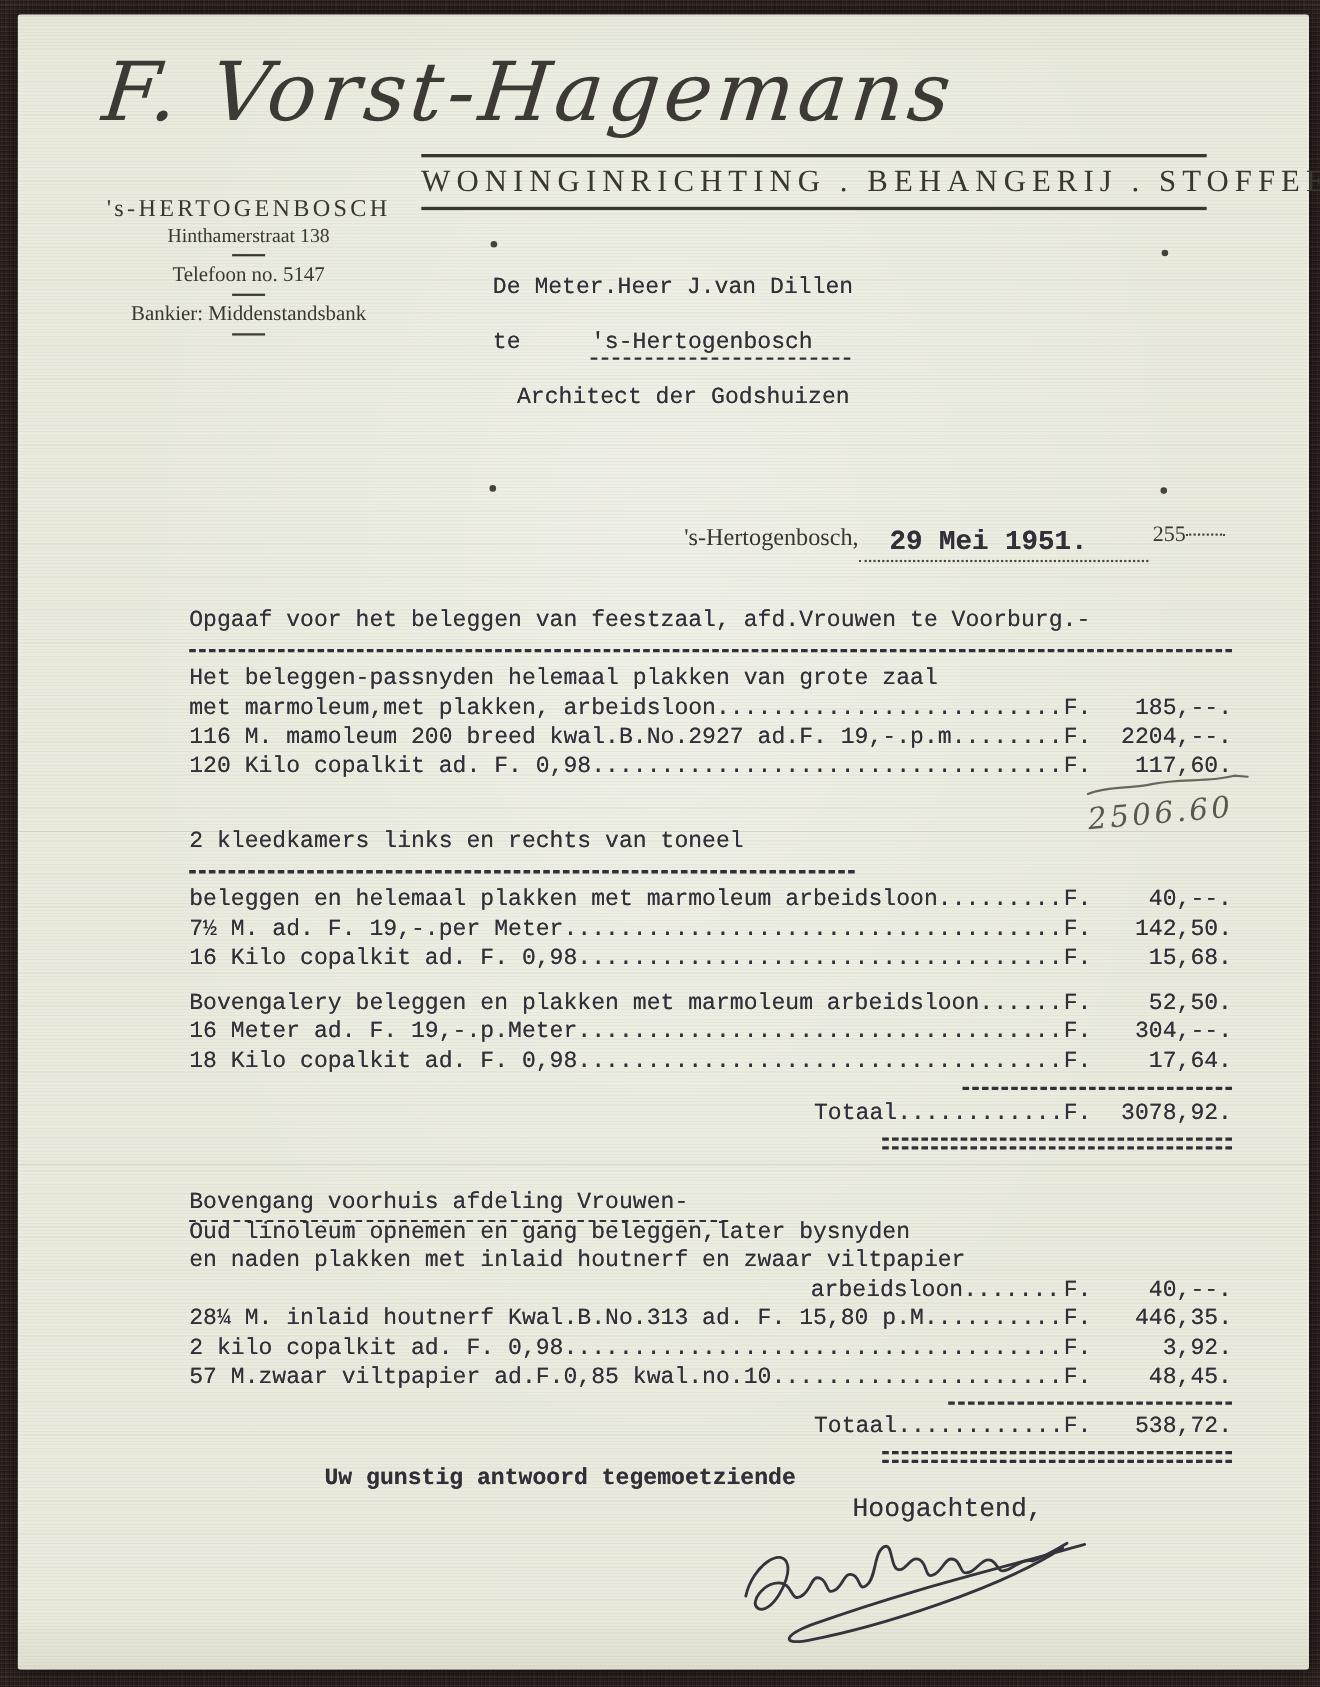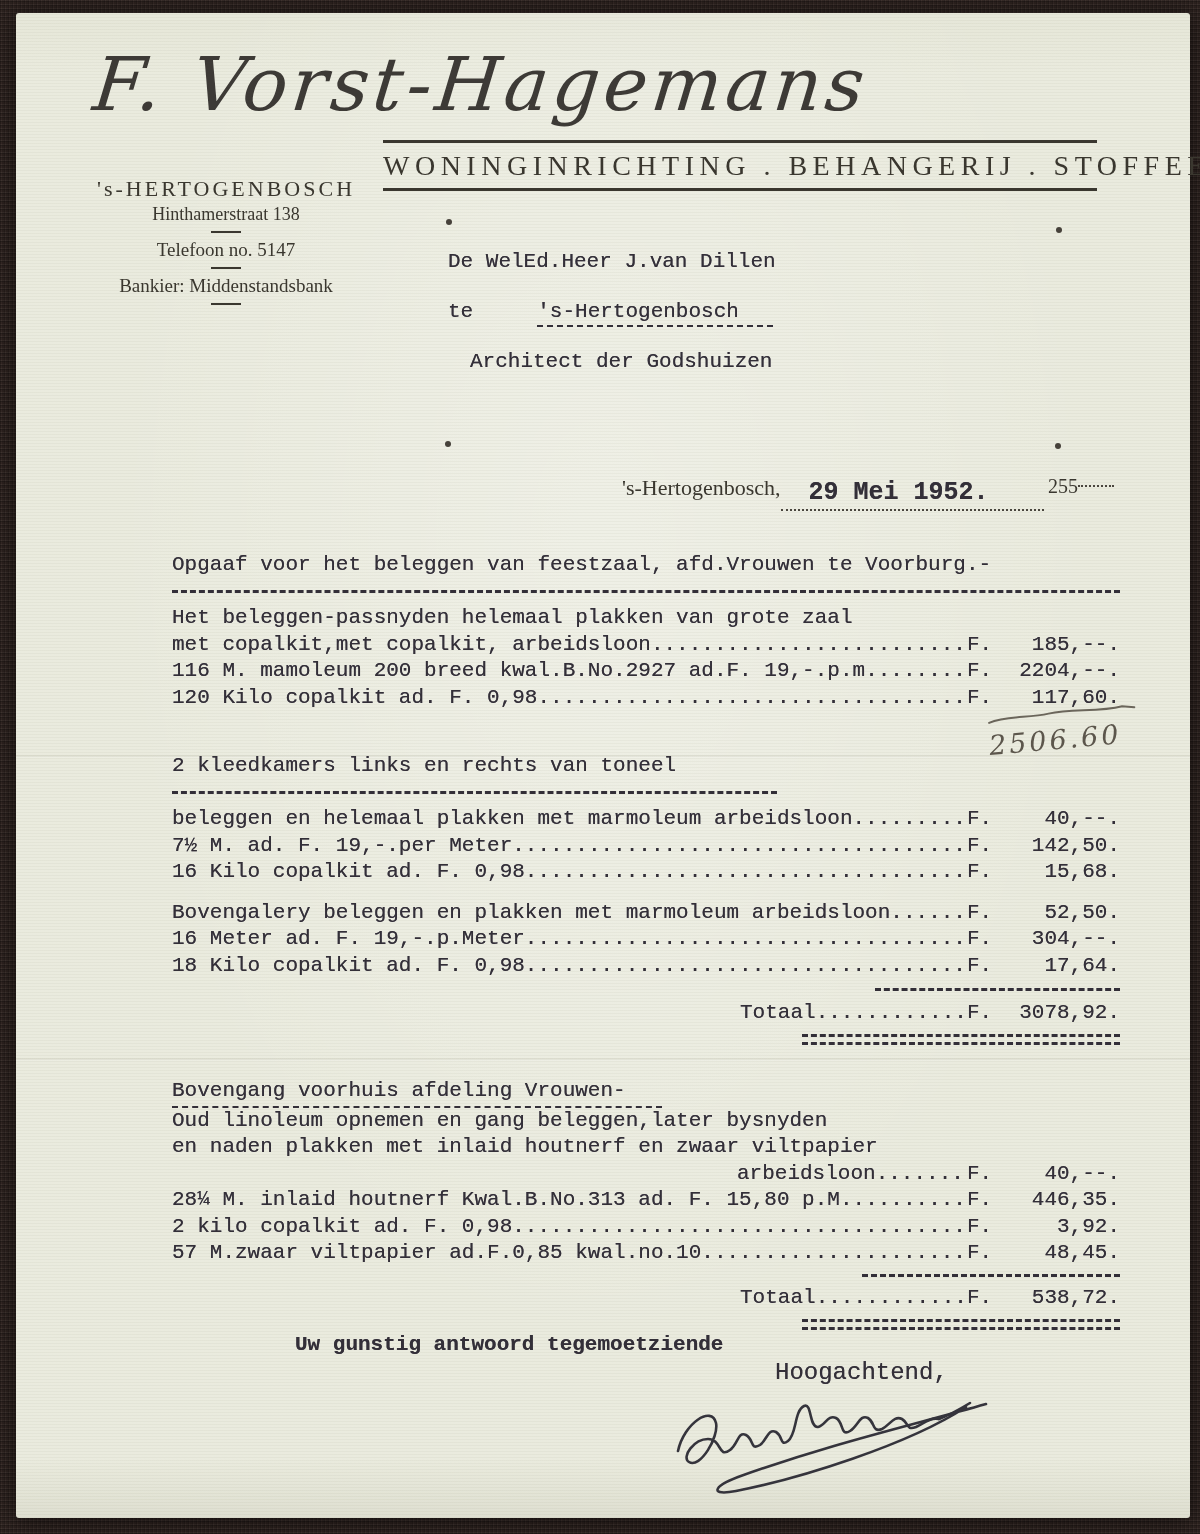--- a/index.html
+++ b/index.html
@@ -54,21 +54,21 @@
   .addr .te-gap{display:inline-block;width:64px;}
   
   .dateline{position:absolute;left:606px;top:462px;width:492px;display:flex;align-items:flex-start;}
   .dateline .place{font-size:22px;color:#3a372f;white-space:nowrap;padding-bottom:2px;}
   .dateline .fill1{flex:1;border-bottom:2px dotted #4a463e;position:relative;height:34px;}
   .dateline .typed{position:absolute;left:28px;bottom:2px;font-size:25px;font-weight:bold;white-space:nowrap;}
   .dateline .stub{font-size:20px;color:#3a372f;padding-bottom:2px;margin-left:4px;}
   .dateline .fill2{width:36px;border-bottom:2px dotted #4a463e;height:10px;}
   
   .invoice{position:absolute;left:156px;top:539px;width:948px;font-size:21px;}
-  .row{display:flex;align-items:flex-end;height:26.5px;line-height:26.5px;white-space:nowrap;}
+  .row{display:flex;align-items:flex-start;height:26.5px;line-height:26.5px;white-space:nowrap;}
   .desc{white-space:pre;}
   .leader{flex:1;overflow:hidden;}
   .leader::before{content:"........................................................................................................................";}
   .cur{width:36px;flex:none;}
   .amt{width:117px;flex:none;text-align:right;}
   .spacer42{height:42px;position:relative;}
   .spacer14{height:14px;}
   .spacer28{height:28px;}
   .rule-row{display:flex;align-items:center;height:26.5px;}
   .rule{border-top:3px dashed #332f38;height:0;}
@@ -111,48 +111,48 @@
     <div class="bank">Bankier: Middenstandsbank</div>
     <div class="mini-rule"></div>
   </div>
 
   <div class="dot-mark" style="left:430px;top:206px"></div>
   <div class="dot-mark" style="left:1040px;top:214px"></div>
   <div class="dot-mark" style="left:429px;top:428px"></div>
   <div class="dot-mark" style="left:1039px;top:430px"></div>
 
   <div class="addr tw">
-    <div class="line">De WelEd.Heer J.van Dillen</div>
+    <div class="line">De Meter.Heer J.van Dillen</div>
     <div class="line"><span>te</span><span class="te-gap"></span><span class="underlined">'s-Hertogenbosch</span></div>
     <div class="line indent">Architect der Godshuizen</div>
   </div>
 
   <div class="dateline">
     <span class="place">'s-Hertogenbosch,</span>
     <span class="fill1">
-      <span class="typed tw">29 Mei 1952.</span>
+      <span class="typed tw">29 Mei 1951.</span>
     </span>
     <span class="stub">255</span>
     <span class="fill2"></span>
   </div>
 
   <div class="invoice tw">
 
     <div class="row">
       <span class="desc">Opgaaf voor het beleggen van feestzaal, afd.Vrouwen te Voorburg.-</span>
     </div>
     <div class="rule-row">
         <div class="rule rule-full"></div>
       </div>
 
     <div class="row">
       <span class="desc">Het beleggen-passnyden helemaal plakken van grote zaal</span>
     </div>
     <div class="row">
-      <span class="desc">met copalkit,met copalkit, arbeidsloon</span>
+      <span class="desc">met marmoleum,met plakken, arbeidsloon</span>
         <span class="leader"></span>
         <span class="cur">F.</span>
         <span class="amt">185,--.</span>
     </div>
     <div class="row">
       <span class="desc">116 M. mamoleum 200 breed kwal.B.No.2927 ad.F. 19,-.p.m</span>
         <span class="leader"></span>
         <span class="cur">F.</span>
         <span class="amt">2204,--.</span>
     </div>

